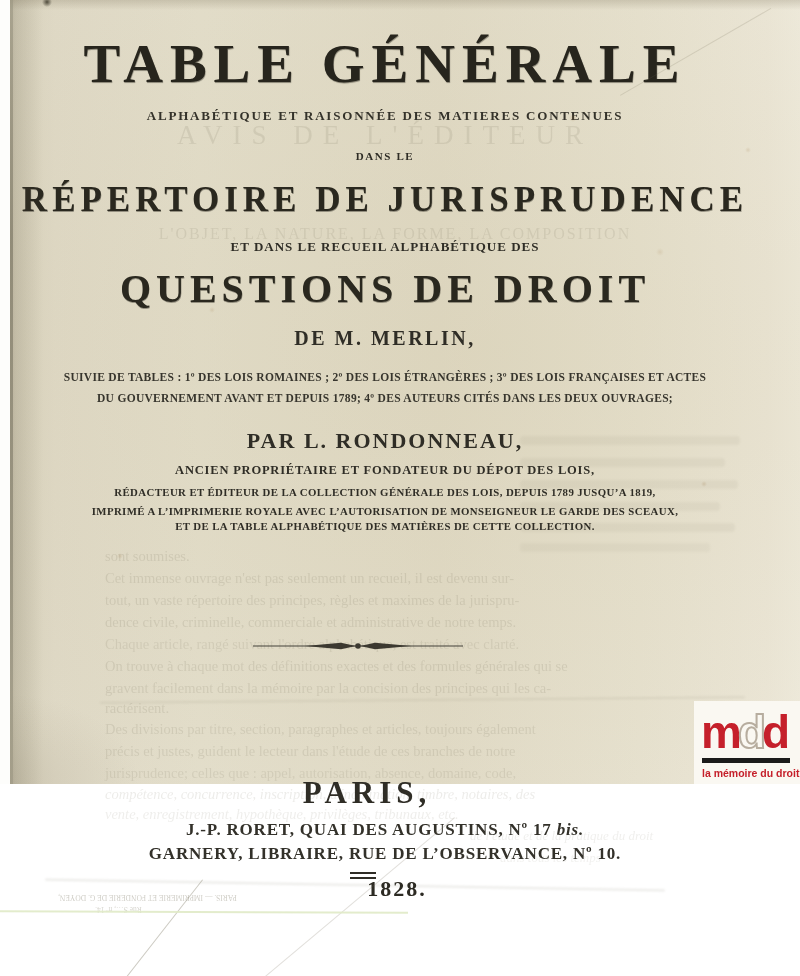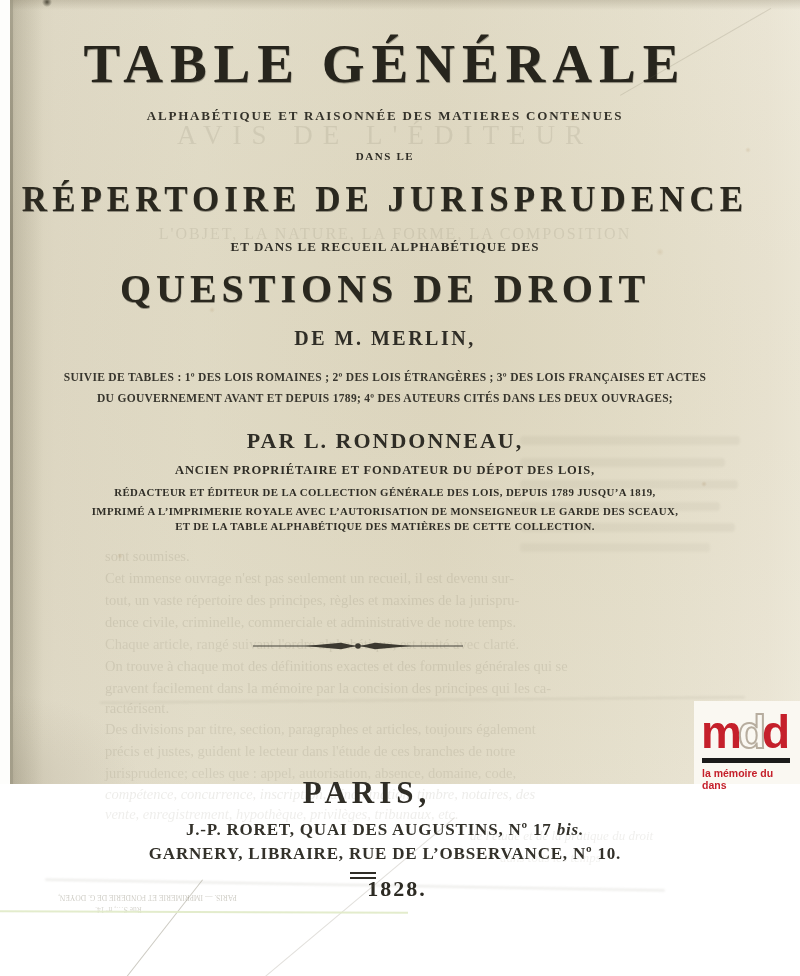--- a/index.html
+++ b/index.html
@@ -153,16 +153,16 @@
   <div class="crease" id="crease-1"></div>
   <div class="crease" id="crease-2"></div>
   <div class="crease" id="crease-3"></div>
   <div id="scratch-1"></div>
 
   <div id="mdd">
     <div class="letters">
       <span class="l-red">m</span><span class="l-outline">d</span><span class="l-red">d</span>
     </div>
     <div class="bar"></div>
-    <div class="tagline">la mémoire du dans</div>
+    <div class="tagline">la mémoire du droit</div>
   </div>
 
 </div>
 
 </body></html>

